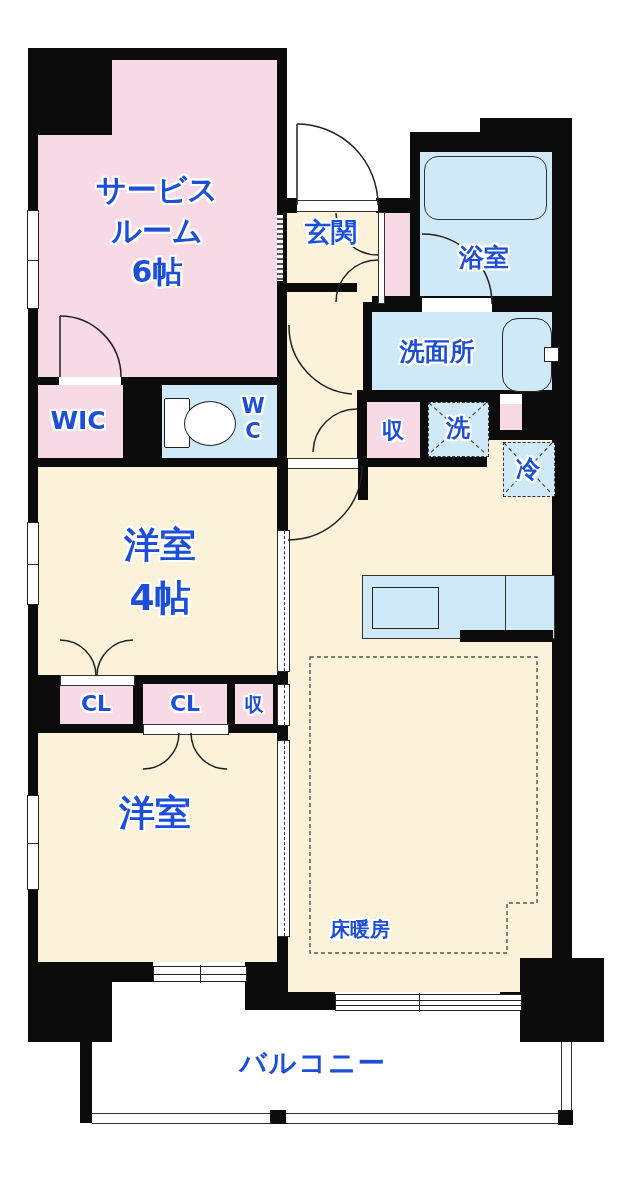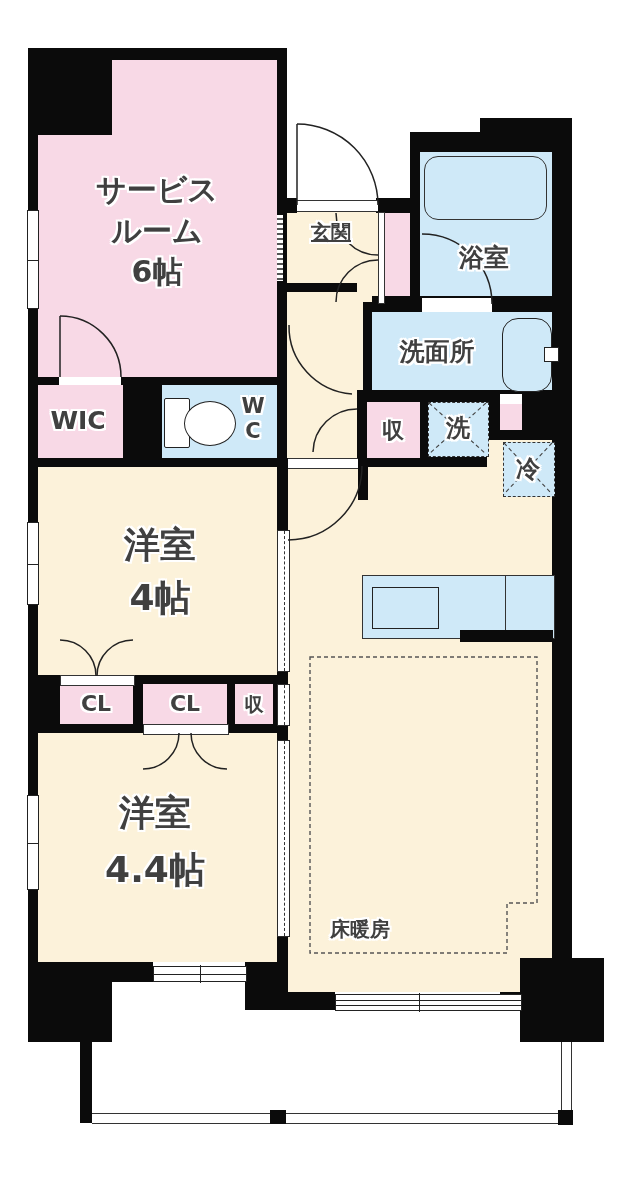--- a/index.html
+++ b/index.html
@@ -16,21 +16,21 @@
   .slide .dash{position:absolute;left:50%;top:0;bottom:0;border-left:1.2px dashed #333;}
   .win{position:absolute;background:#fff;z-index:4;}
   .win.v{border:1.2px solid #222;}
   .win.v .mid{position:absolute;left:-1px;right:-1px;top:50%;border-top:1.2px solid #222;}
   .win.h{border:1.2px solid #222;}
   .win.h .mid{position:absolute;top:50%;left:0;right:0;border-top:1px solid #222;}
   .win.h .tick{position:absolute;top:-2px;bottom:-2px;border-left:1.2px solid #222;}
   .fix{position:absolute;z-index:5;}
   .xbox{position:absolute;z-index:5;border:1.6px dashed #333;}
   svg.overlay{position:absolute;left:0;top:0;z-index:6;pointer-events:none;}
-  .lbl{position:absolute;z-index:7;transform:translate(-50%,-50%);font-weight:bold;color:#404040;
+  .lbl{position:absolute;z-index:7;transform:translate(-50%,-50%);font-weight:bold;color:#1d4ed8;
        white-space:nowrap;line-height:1;
        text-shadow:-2px -2px 0 #fff,2px -2px 0 #fff,-2px 2px 0 #fff,2px 2px 0 #fff,
                    -2px 0 0 #fff,2px 0 0 #fff,0 -2px 0 #fff,0 2px 0 #fff;}
   .hatch{position:absolute;z-index:4;background:repeating-linear-gradient(180deg,#fff 0 3px,#555 3px 5px);}
   .rail{position:absolute;background:#fff;z-index:2;}
   .rail.h{border-top:1.2px solid #333;border-bottom:1.2px solid #333;}
   .rail.v{border-left:1.2px solid #333;border-right:1.2px solid #333;}
 </style>
 </head>
 <body>
@@ -170,36 +170,36 @@
       <path d="M429,403 L486,454 M486,403 L429,454"></path>
       <path d="M504,443 L552,494 M552,443 L504,494"></path>
     </g>
     <path d="M310,657 H537 V903 H507 V953 H310 Z" fill="none" stroke="#555" stroke-width="1.4" stroke-dasharray="4 3"></path>
   </svg>
 
   <div class="lbl" style="left:157px;top:190px;font-size:30px;">サービス</div>
   <div class="lbl" style="left:157px;top:231px;font-size:30px;">ルーム</div>
   <div class="lbl" style="left:157px;top:272px;font-size:30px;">6帖</div>
 
-  <div class="lbl" style="left:331px;top:232px;font-size:20px;text-decoration:underline;">玄関</div>
+  <div class="lbl" style="left:331px;top:232px;font-size:26px;">玄関</div>
   <div class="lbl" style="left:484px;top:257px;font-size:25px;">浴室</div>
   <div class="lbl" style="left:437px;top:351px;font-size:25px;">洗面所</div>
   <div class="lbl" style="left:78px;top:420px;font-size:25px;">WIC</div>
   <div class="lbl" style="left:253px;top:406px;font-size:21px;">W</div>
   <div class="lbl" style="left:253px;top:431px;font-size:21px;">C</div>
   <div class="lbl" style="left:393px;top:431px;font-size:22px;">収</div>
   <div class="lbl" style="left:458px;top:428px;font-size:24px;">洗</div>
   <div class="lbl" style="left:528px;top:469px;font-size:24px;">冷</div>
 
   <div class="lbl" style="left:160px;top:545px;font-size:36px;">洋室</div>
   <div class="lbl" style="left:160px;top:598px;font-size:36px;">4帖</div>
 
   <div class="lbl" style="left:96px;top:704px;font-size:22px;">CL</div>
   <div class="lbl" style="left:185px;top:704px;font-size:22px;">CL</div>
   <div class="lbl" style="left:254px;top:704px;font-size:19px;">収</div>
 
   <div class="lbl" style="left:155px;top:813px;font-size:36px;">洋室</div>
-  <div class="lbl" style="left:155px;top:870px;font-size:36px;">4.4帖</div>
 
 
   <div class="lbl" style="left:360px;top:929px;font-size:20px;">床暖房</div>
+  <div class="lbl" style="left:313px;top:1062px;font-size:27px;letter-spacing:2px;">バルコニー</div>
 
 </div>
 
 </body></html>

